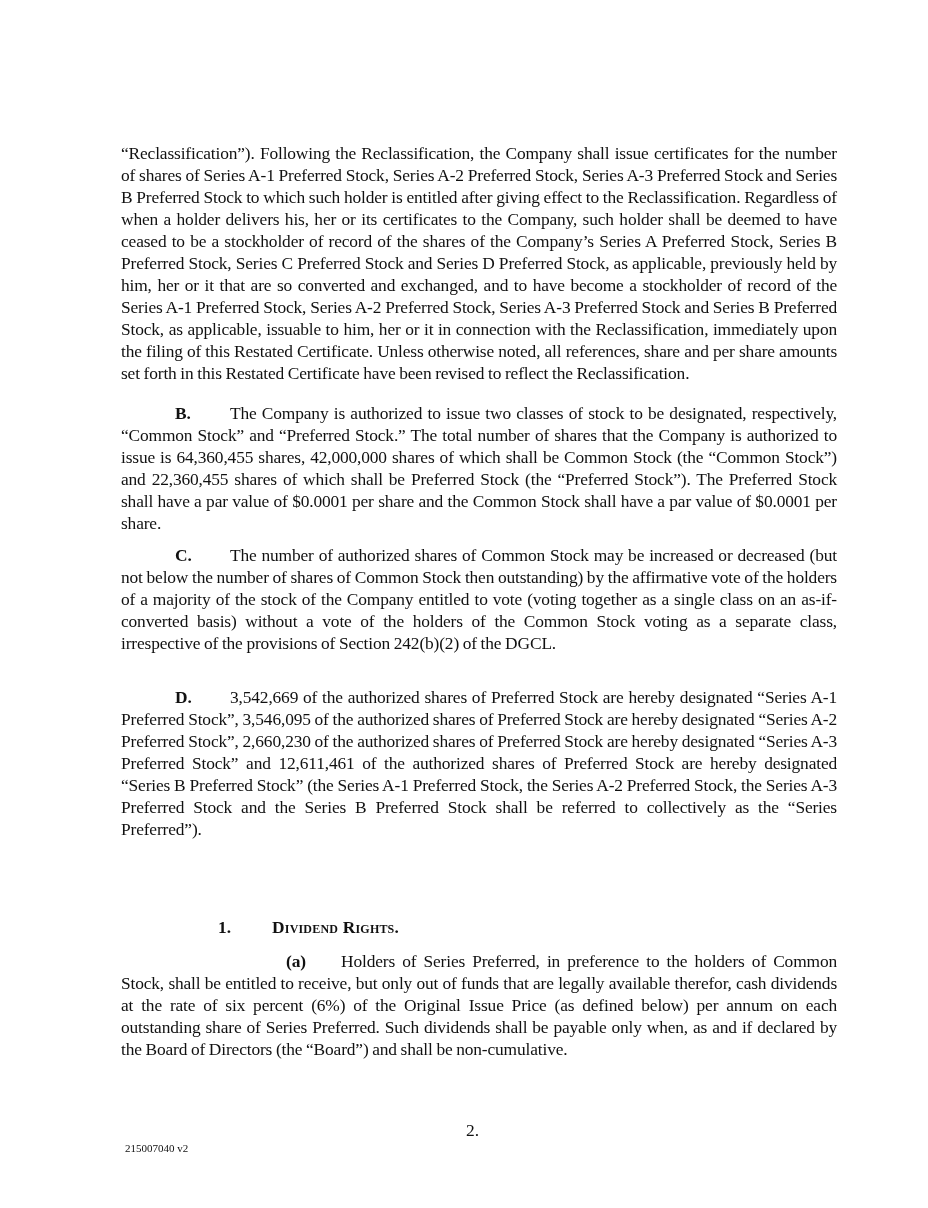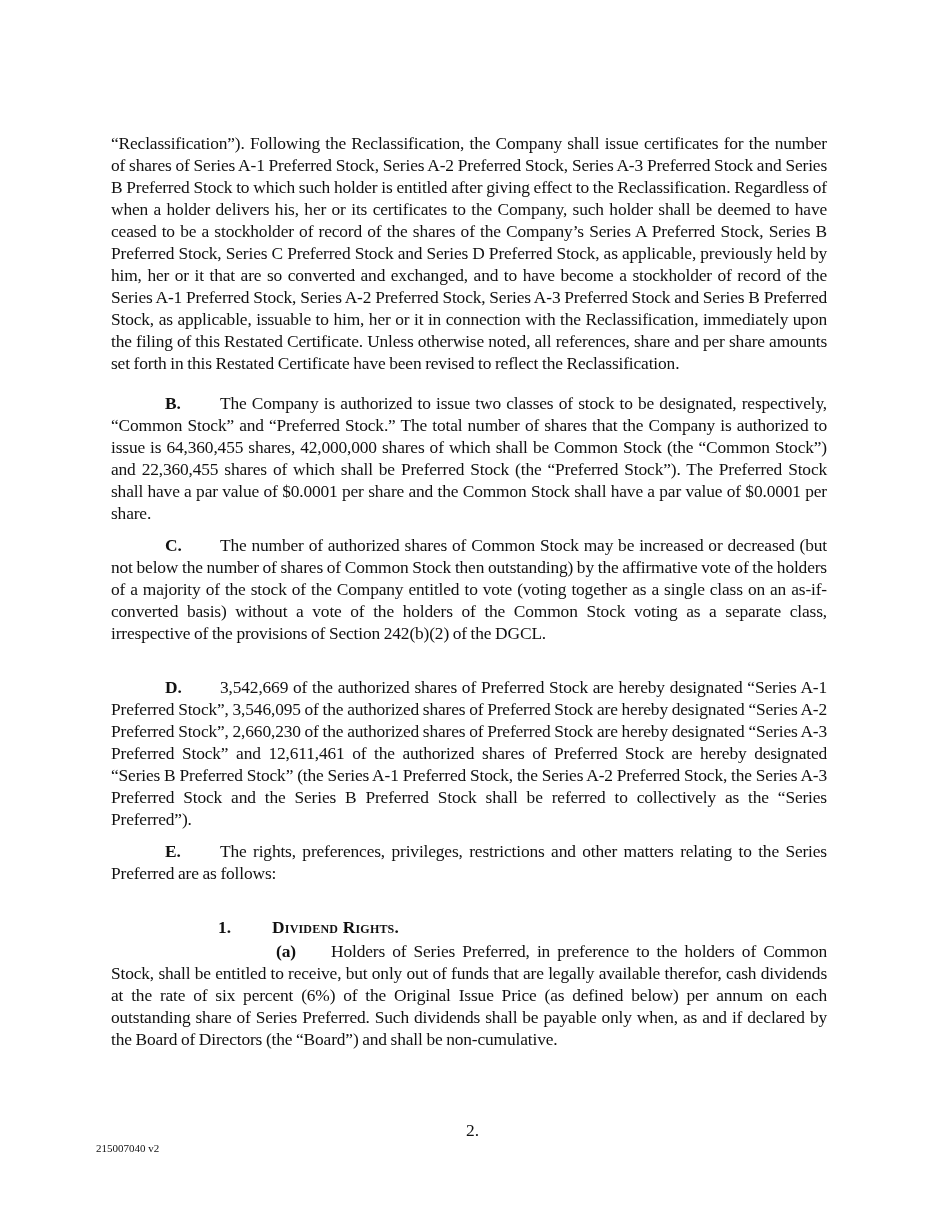--- a/index.html
+++ b/index.html
@@ -27,21 +27,21 @@
       width: 716px;
       font-size: 17.4px;
       line-height: 22px;
       text-align: justify;
       text-align-last: left;
       margin: 0;
       letter-spacing: -0.15px;
       word-spacing: -0.5px;
     }
     .para {
-      margin: 2px;
+      margin: 12px;
     }
     .indent {
       display: inline-block;
       width: 54px;
     }
     .label {
       font-weight: bold;
       display: inline-block;
       width: 55px;
     }
@@ -70,39 +70,38 @@
       letter-spacing: 0.2px;
     }
     .page-number {
       position: absolute;
       left: 466px;
       top: 1120px;
       font-size: 17.4px;
     }
     .doc-id {
       position: absolute;
-      left: 96px;
+      left: 125px;
       top: 1142px;
       font-size: 11px;
     }
   </style>
 </head>
 <body>
 
 <div class="page">
 
   <p class="body-text para" style="top:130px;"><span>“Reclassification”). Following the Reclassification, the Company shall issue certificates for the number of shares of Series A-1 Preferred Stock, Series A-2 Preferred Stock, Series A-3 Preferred Stock and Series B Preferred Stock to which such holder is entitled after giving effect to the Reclassification.  Regardless of when a holder delivers his, her or its certificates to the Company, such holder shall be deemed to have ceased to be a stockholder of record of the shares of the Company’s Series A Preferred Stock, Series B Preferred Stock, Series C Preferred Stock and Series D Preferred Stock, as applicable, previously held by him, her or it that are so converted and exchanged, and to have become a stockholder of record of the Series A-1 Preferred Stock, Series A-2 Preferred Stock, Series A-3 Preferred Stock and Series B Preferred Stock, as applicable, issuable to him, her or it in connection with the Reclassification, immediately upon the filing of this Restated Certificate.  Unless otherwise noted, all references, share and per share amounts set forth in this Restated Certificate have been revised to reflect the Reclassification.</span></p>
 
   <p class="body-text para" style="top:390px;"><span class="indent"></span><span class="label">B.</span><span>The Company is authorized to issue two classes of stock to be designated, respectively, “Common Stock” and “Preferred Stock.”  The total number of shares that the Company is authorized to issue is 64,360,455 shares, 42,000,000 shares of which shall be Common Stock (the “Common Stock”) and 22,360,455 shares of which shall be Preferred Stock (the “Preferred Stock”).  The Preferred Stock shall have a par value of $0.0001 per share and the Common Stock shall have a par value of $0.0001 per share.</span></p>
 
   <p class="body-text para" style="top:532px;"><span class="indent"></span><span class="label">C.</span><span>The number of authorized shares of Common Stock may be increased or decreased (but not below the number of shares of Common Stock then outstanding) by the affirmative vote of the holders of a majority of the stock of the Company entitled to vote (voting together as a single class on an as-if-converted basis) without a vote of the holders of the Common Stock voting as a separate class, irrespective of the provisions of Section 242(b)(2) of the DGCL.</span></p>
 
   <p class="body-text para" style="top:674px;"><span class="indent"></span><span class="label">D.</span><span>3,542,669 of the authorized shares of Preferred Stock are hereby designated “Series A-1 Preferred Stock”, 3,546,095 of the authorized shares of Preferred Stock are hereby designated “Series A-2 Preferred Stock”, 2,660,230 of the authorized shares of Preferred Stock are hereby designated “Series A-3 Preferred Stock” and 12,611,461 of the authorized shares of Preferred Stock are hereby designated “Series B Preferred Stock” (the Series A-1 Preferred Stock, the Series A-2 Preferred Stock, the Series A-3 Preferred Stock and the Series B Preferred Stock shall be referred to collectively as the “Series Preferred”).</span></p>
 
-  <p class="body-text para" style="top:838px;"><span class="indent"></span><span class="label">E.</span><span>The rights, preferences, privileges, restrictions and other matters relating to the Series Preferred are as follows:</span></p>
 
   <div class="heading" style="top:896px;margin-top:20px;"><span class="num">1.</span><span class="title">Dividend Rights.</span></div>
 
   <p class="body-text para" style="top:938px;"><span class="sub-indent"></span><span class="sub-label">(a)</span><span>Holders of Series Preferred, in preference to the holders of Common Stock, shall be entitled to receive, but only out of funds that are legally available therefor, cash dividends at the rate of six percent (6%) of the Original Issue Price (as defined below) per annum on each outstanding share of Series Preferred.  Such dividends shall be payable only when, as and if declared by the Board of Directors (the “Board”) and shall be non-cumulative.</span></p>
 
   <div class="page-number">2.</div>
   <div class="doc-id">215007040 v2</div>
 
 </div>
 

